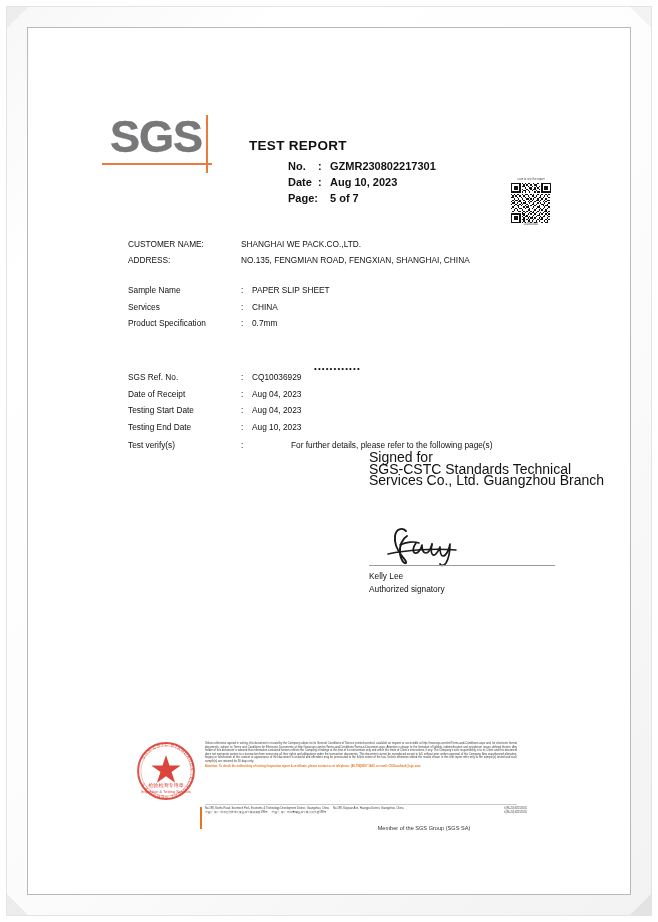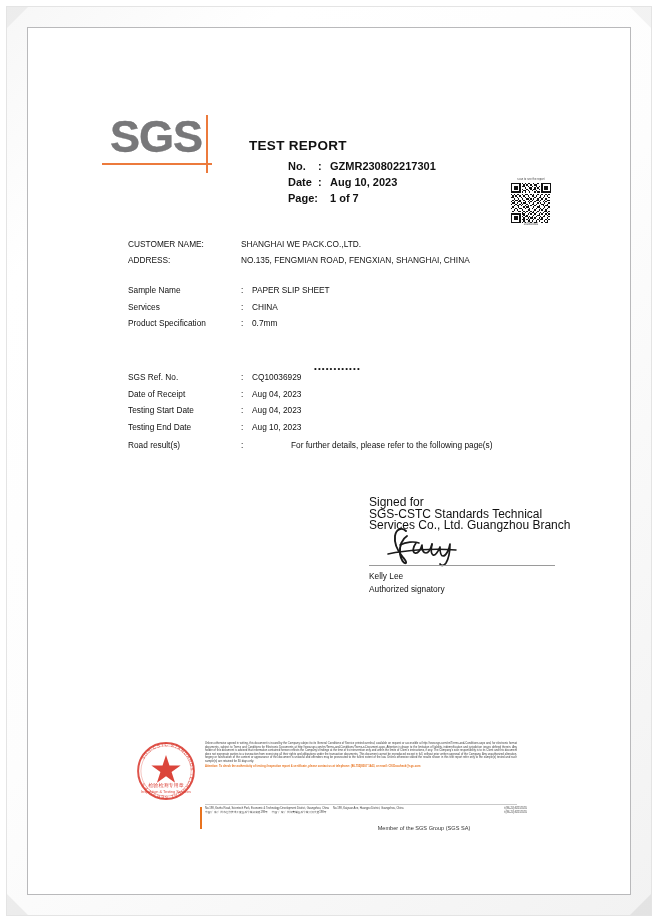--- a/index.html
+++ b/index.html
@@ -205,22 +205,22 @@
     display: flex;
     align-items: flex-start;
   }
   .results-label { width: 113px; }
   .results-colon { width: 11px; }
   .results-body { width: 300px; line-height: 11.6px; margin-left: 39px; }
 
   
   .sign-block {
     position: absolute;
-    left: 341px; top: 469px;
-    font-size: 12px;
+    left: 341px; top: 424px;
+    font-size: 14px;
     color: #111;
     line-height: 11.6px;
   }
   .signature-svg {
     position: absolute;
     left: 348px; top: 497px;
     width: 110px; height: 42px;
   }
   .sign-rule {
     position: absolute;
@@ -326,21 +326,21 @@
         <span class="meta-value">GZMR230802217301</span>
       </div>
       <div class="meta-row">
         <span class="meta-label">Date</span>
         <span class="meta-colon">:</span>
         <span class="meta-value">Aug 10, 2023</span>
       </div>
       <div class="meta-row">
         <span class="meta-label">Page:</span>
         <span class="meta-colon"></span>
-        <span class="meta-value">1 of  7</span>
+        <span class="meta-value">5 of  7</span>
       </div>
     </div>
 
     <div class="qr-wrap">
       <div class="qr-caption">scan to see the report</div>
       <svg class="qr-code" viewBox="0 0 29 29" shape-rendering="crispEdges">
         <rect width="29" height="29" fill="#fff"></rect>
         <g fill="#111">
           <path d="M0 0h7v7h-7z"></path>
             <path d="M1 1h5v5h-5z" fill="#fff"></path>
@@ -617,21 +617,21 @@
         <span>Aug 04, 2023</span>
       </div>
       <div class="field-row">
         <span class="field-label">Testing End Date</span>
         <span class="field-colon">:</span>
         <span>Aug 10, 2023</span>
       </div>
     </div>
 
     <div class="results">
-      <span class="results-label">Road result(s)</span>
+      <span class="results-label">Test verify(s)</span>
       <span class="results-colon">:</span>
       <span class="results-body">
         <span>For further details, please refer to the following page(s)</span><br>
       </span>
     </div>
 
     <div class="sign-block">
       <div>Signed for</div>
       <div>SGS-CSTC Standards Technical</div>
       <div>Services Co., Ltd. Guangzhou Branch</div>

